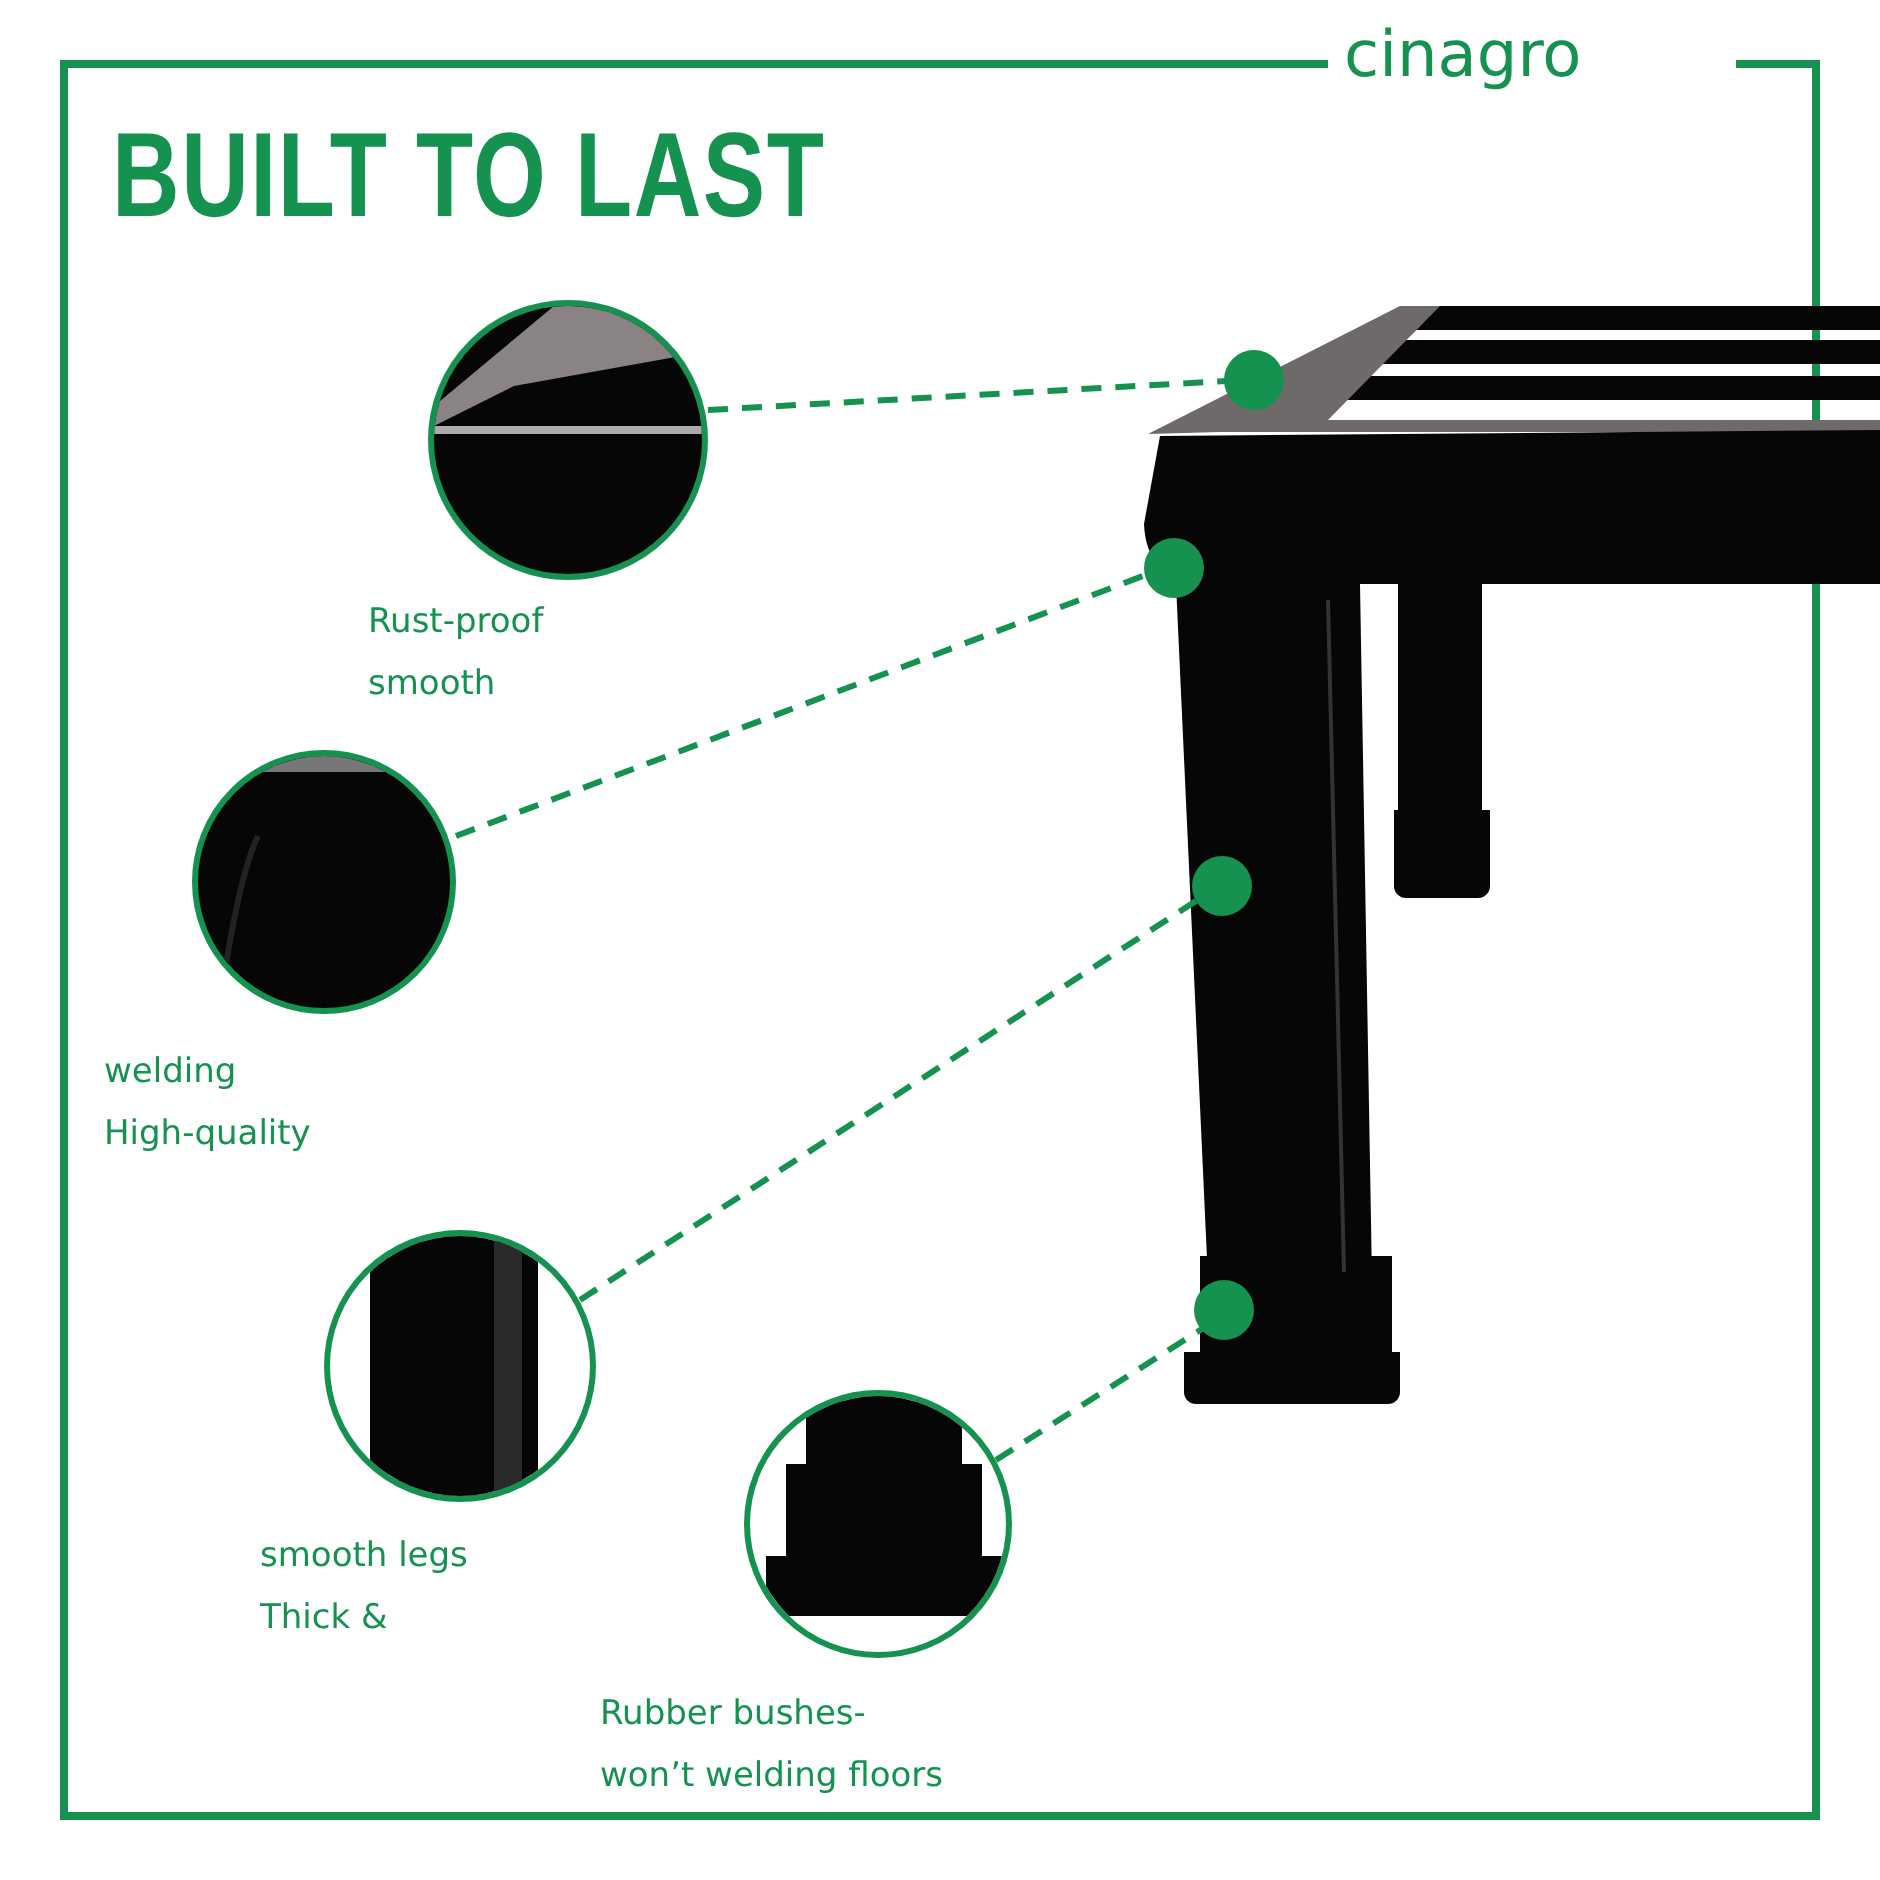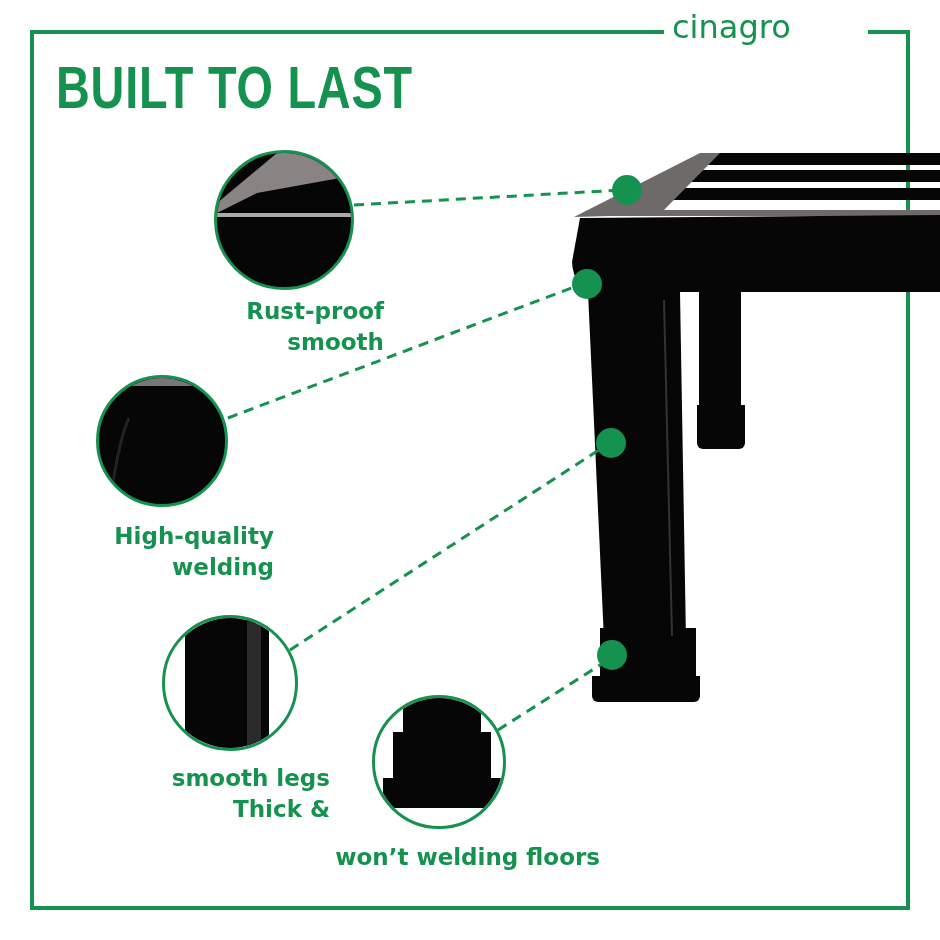--- a/index.html
+++ b/index.html
@@ -1,20 +1,20 @@
 <!DOCTYPE html>
 <html><head>
 <meta charset="utf-8">
 <style>
   html, body { margin:0; padding:0; background:#ffffff; }
   body { width:940px; height:940px; position:relative; overflow:hidden; font-family:"Liberation Sans", sans-serif; }
   .frame-line { position:absolute; background:#15924f; }
   .brand { position:absolute; left:672px; top:8px; font-family:"DejaVu Sans", sans-serif; font-size:32px; color:#15924f; letter-spacing:0px; font-weight:400; }
   .title { position:absolute; left:56px; top:58px; font-family:"Liberation Sans", sans-serif; font-weight:700; font-size:60px; color:#15924f; transform:scaleX(0.78); transform-origin:left top; letter-spacing:1px; line-height:60px; }
-  .label { position:absolute; text-align:right; font-family:"DejaVu Sans", sans-serif; font-weight:700; color:#15924f; font-size:23px; line-height:31px; }
+  .label { position:absolute; text-align:left; font-family:"DejaVu Sans", sans-serif; font-weight:400; color:#15924f; font-size:17px; line-height:31px; }
   .circle { position:absolute; border-radius:50%; border:3px solid #15924f; overflow:hidden; background:#060606; box-sizing:border-box; }
   .dot { position:absolute; width:30px; height:30px; border-radius:50%; background:#15924f; }
   svg.overlay { position:absolute; left:0; top:0; }
 </style>
 </head>
 <body>
 
 <div class="frame-line" style="left:30px;top:30px;width:634px;height:4px;"></div>
 <div class="frame-line" style="left:868px;top:30px;width:42px;height:4px;"></div>
 <div class="frame-line" style="left:30px;top:30px;width:4px;height:880px;"></div>
@@ -85,22 +85,23 @@
       <rect x="18" y="34" width="98" height="50" fill="#060606"></rect>
       <rect x="8" y="80" width="120" height="30" fill="#060606"></rect>
     </svg>
 </div>
 
 <div class="label" style="left:184px;top:296px;width:200px;">
   <div>Rust-proof</div>
   <div>smooth</div>
 </div>
 <div class="label" style="left:52px;top:521px;width:222px;">
+  <div>welding</div>
   <div>High-quality</div>
-  <div>welding</div>
 </div>
 <div class="label" style="left:130px;top:763px;width:200px;">
   <div>smooth legs</div>
   <div>Thick &amp;</div>
 </div>
 <div class="label" style="left:300px;top:842px;width:300px;">
+  <div>Rubber bushes-</div>
   <div>won’t welding floors</div>
 </div>
 
 </body></html>

